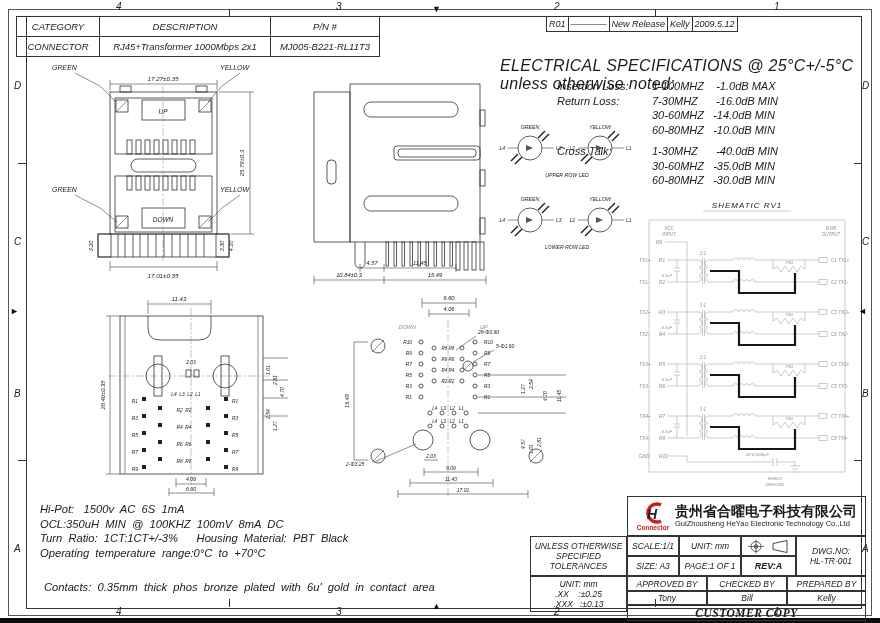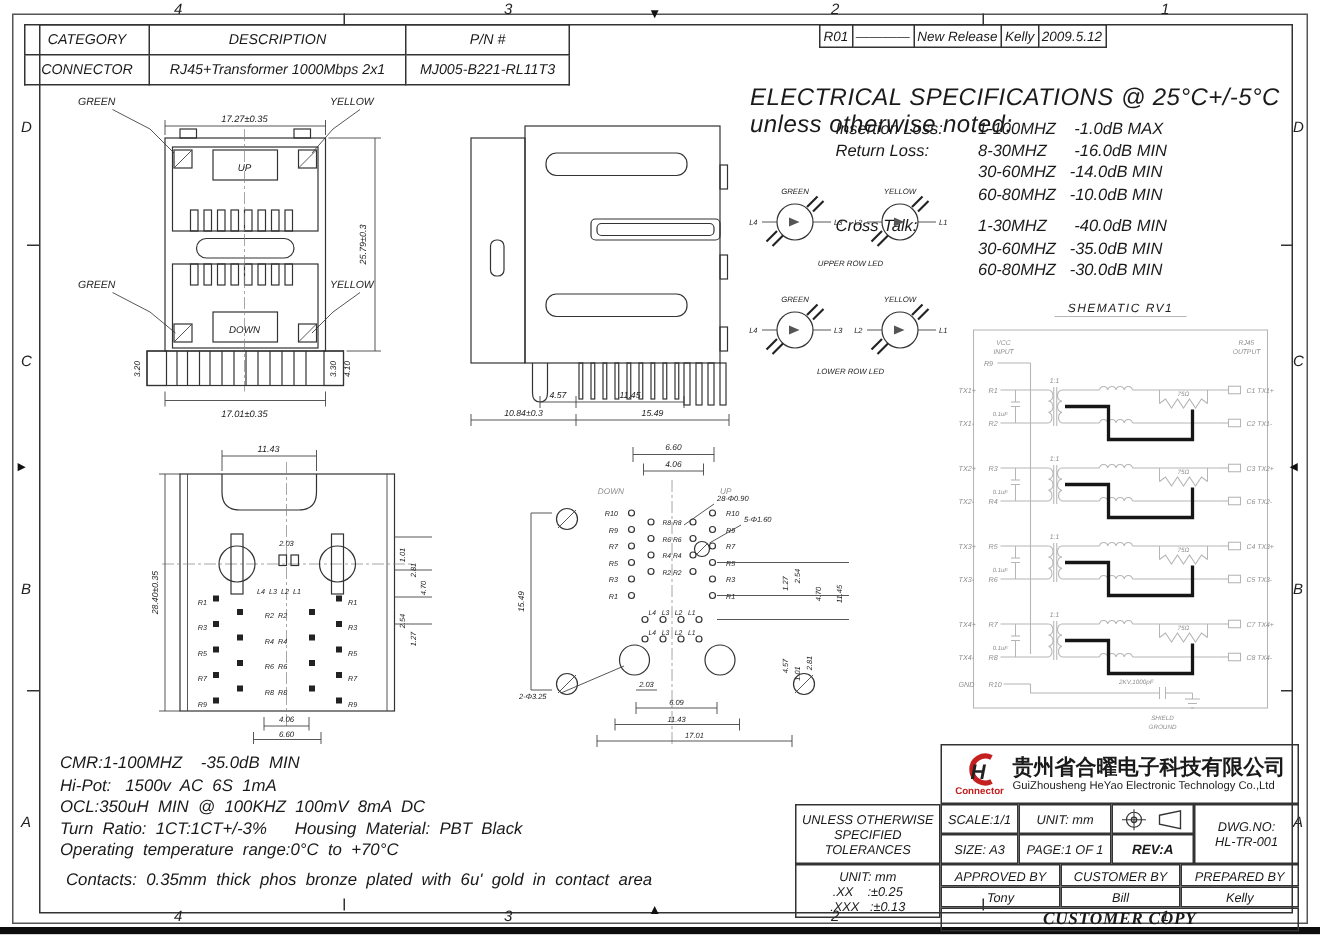--- a/index.html
+++ b/index.html
@@ -109,21 +109,21 @@
     </table>
 
   <div class="abs spec-title" style="left:500px;top:57px;">ELECTRICAL SPECIFICATIONS @ 25°C+/-5°C unless otherwise noted:</div>
   <div class="abs" style="left:557px;top:80px;">
     <div class="spec-row">
         <span class="lbl">Insertion Loss:</span>
         <span class="pre">1-100MHZ    -1.0dB MAX</span>
       </div>
     <div class="spec-row">
         <span class="lbl">Return Loss:</span>
-        <span class="pre">8-30MHZ      -16.0dB MIN</span>
+        <span class="pre">7-30MHZ      -16.0dB MIN</span>
       </div>
     <div class="spec-row">
         <span class="lbl"></span>
         <span class="pre">30-60MHZ   -14.0dB MIN</span>
       </div>
     <div class="spec-row">
         <span class="lbl"></span>
         <span class="pre">60-80MHZ   -10.0dB MIN</span>
       </div>
     <div class="spec-row gap">
@@ -704,21 +704,20 @@
       <line x1="155" y1="270" x2="165" y2="270" class="gray"></line>
         <line x1="157" y1="273" x2="163" y2="273" class="gray"></line>
         <line x1="159" y1="276" x2="161" y2="276" class="gray"></line>
       <text x="134" y="260" font-size="4.2" text-anchor="end" class="g">2KV,1000pF</text>
       <text x="140" y="284" font-size="4.2" text-anchor="middle" class="g">SHIELD</text>
       <text x="140" y="290" font-size="4.2" text-anchor="middle" class="g">GROUND</text>
     </g>
   </svg>
 
   <div class="abs notes" style="left:40px;top:502px;">
-    <div class="pre">CMR:1-100MHZ    -35.0dB  MIN</div>
     <div class="pre">Hi-Pot:   1500v  AC  6S  1mA</div>
     <div class="pre">OCL:350uH  MIN  @  100KHZ  100mV  8mA  DC</div>
     <div class="pre">Turn  Ratio:  1CT:1CT+/-3%      Housing  Material:  PBT  Black</div>
     <div class="pre">Operating  temperature  range:0°C  to  +70°C</div>
   </div>
   <div class="abs notes pre" style="left:44px;top:580px;">Contacts:  0.35mm  thick  phos  bronze  plated  with  6u'  gold  in  contact  area</div>
 
   <div class="tb">
     <div class="cell" style="left:97px;top:0;width:239px;height:40px;">
       <div style="display:flex;align-items:center;gap:5px;">
@@ -756,21 +755,21 @@
       </svg>
     </div>
     <div class="cell" style="left:266px;top:40px;width:70px;height:40px;flex-direction:column;font-size:8.5px;">
       <span>DWG.NO:</span>
       <span>HL-TR-001</span>
     </div>
     <div class="cell" style="left:97px;top:60px;width:52px;height:20px;font-size:8.5px;">SIZE: A3</div>
     <div class="cell" style="left:149px;top:60px;width:62px;height:20px;font-size:8.5px;">PAGE:1 OF 1</div>
     <div class="cell" style="left:211px;top:60px;width:55px;height:20px;font-size:9px;font-weight:bold;">REV:A</div>
     <div class="cell" style="left:97px;top:80px;width:80px;height:15px;font-size:8.5px;">APPROVED BY</div>
-    <div class="cell" style="left:177px;top:80px;width:80px;height:15px;font-size:8.5px;">CUSTOMER BY</div>
+    <div class="cell" style="left:177px;top:80px;width:80px;height:15px;font-size:8.5px;">CHECKED BY</div>
     <div class="cell" style="left:257px;top:80px;width:79px;height:15px;font-size:8.5px;">PREPARED BY</div>
     <div class="cell" style="left:97px;top:95px;width:80px;height:14px;font-size:8.5px;">Tony</div>
     <div class="cell" style="left:177px;top:95px;width:80px;height:14px;font-size:8.5px;">Bill</div>
     <div class="cell" style="left:257px;top:95px;width:79px;height:14px;font-size:8.5px;">Kelly</div>
     <div class="cell footer-cell" style="left:97px;top:109px;width:239px;height:16px;">CUSTOMER COPY</div>
   </div>
 
 </div>
 
 </body></html>

